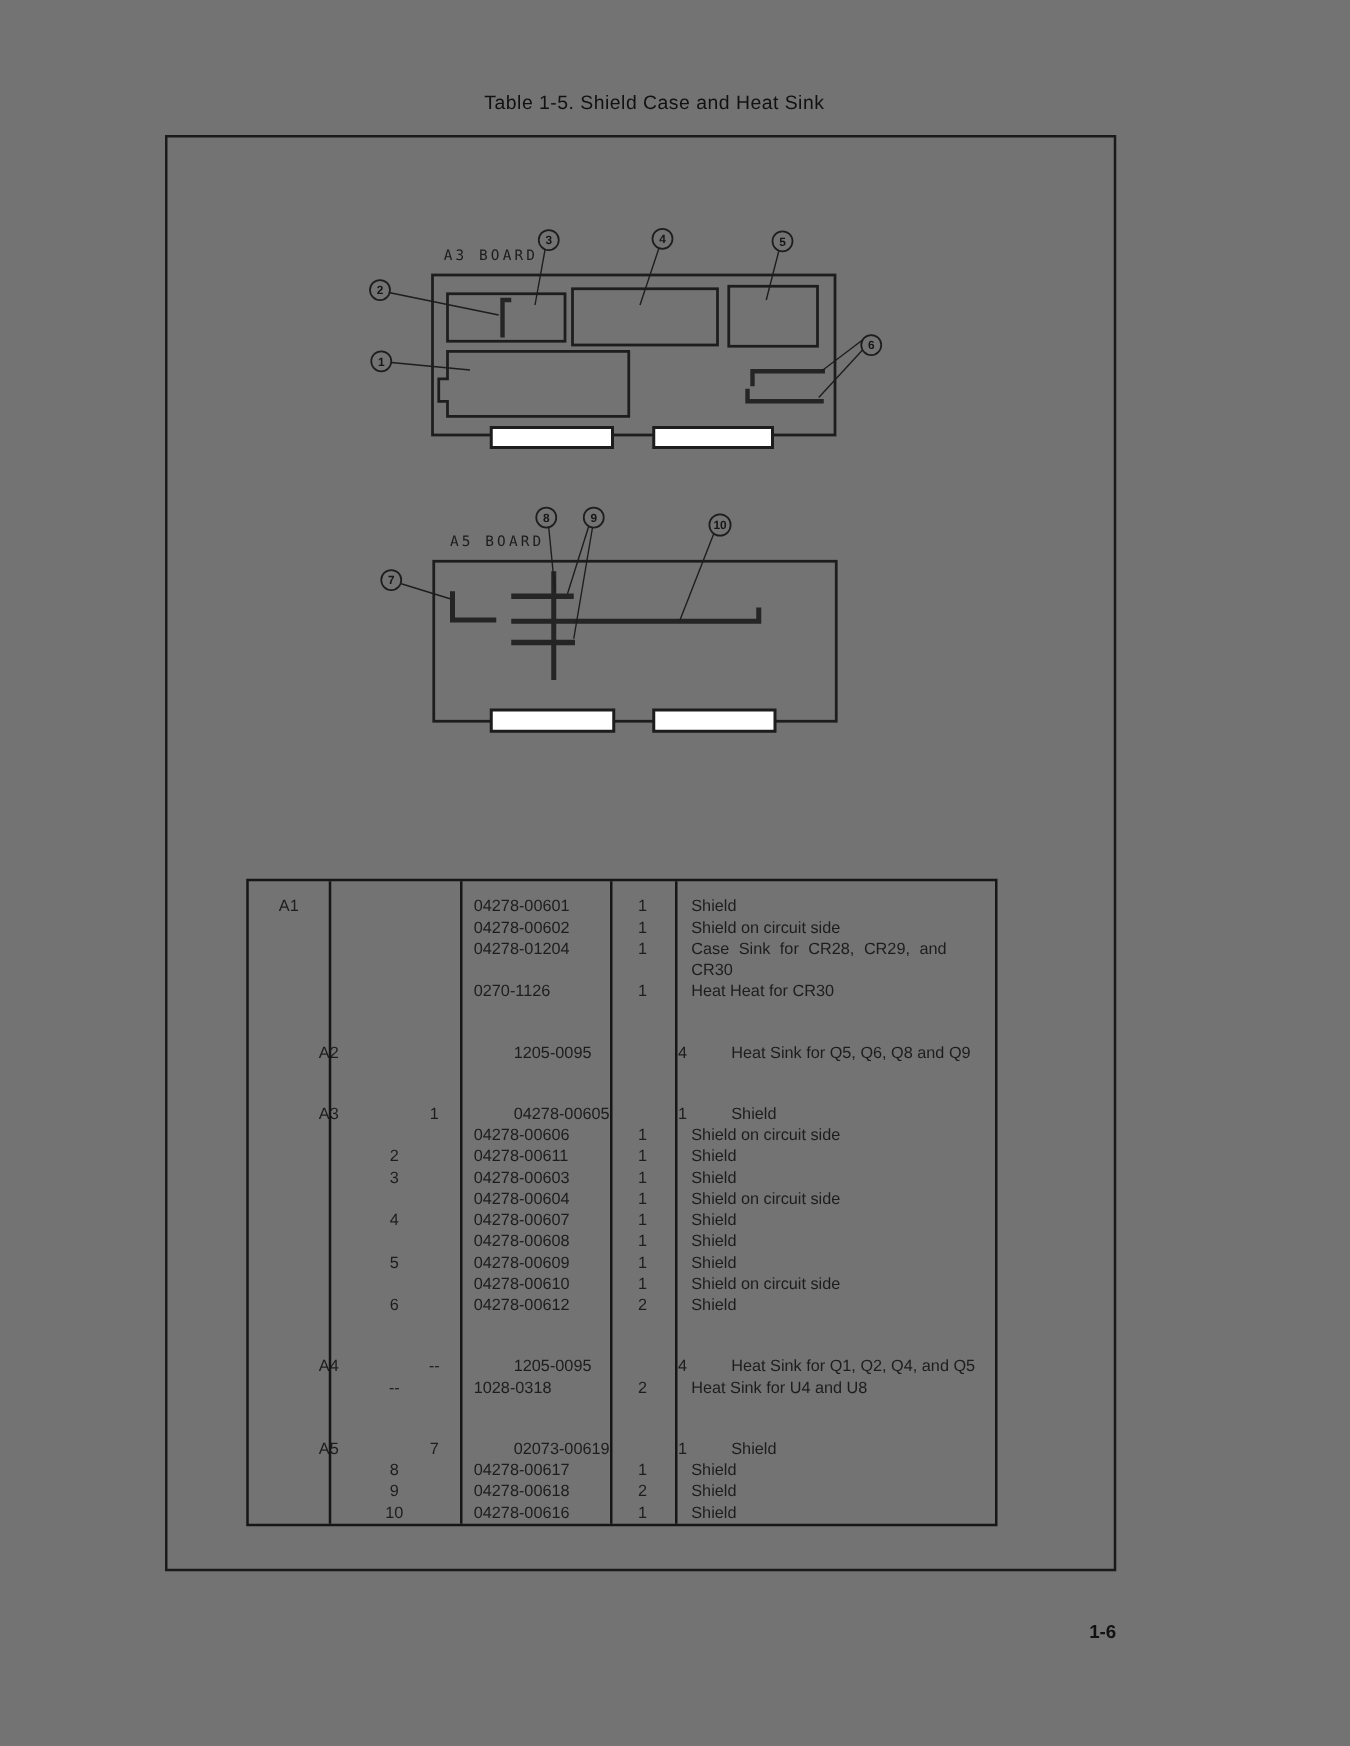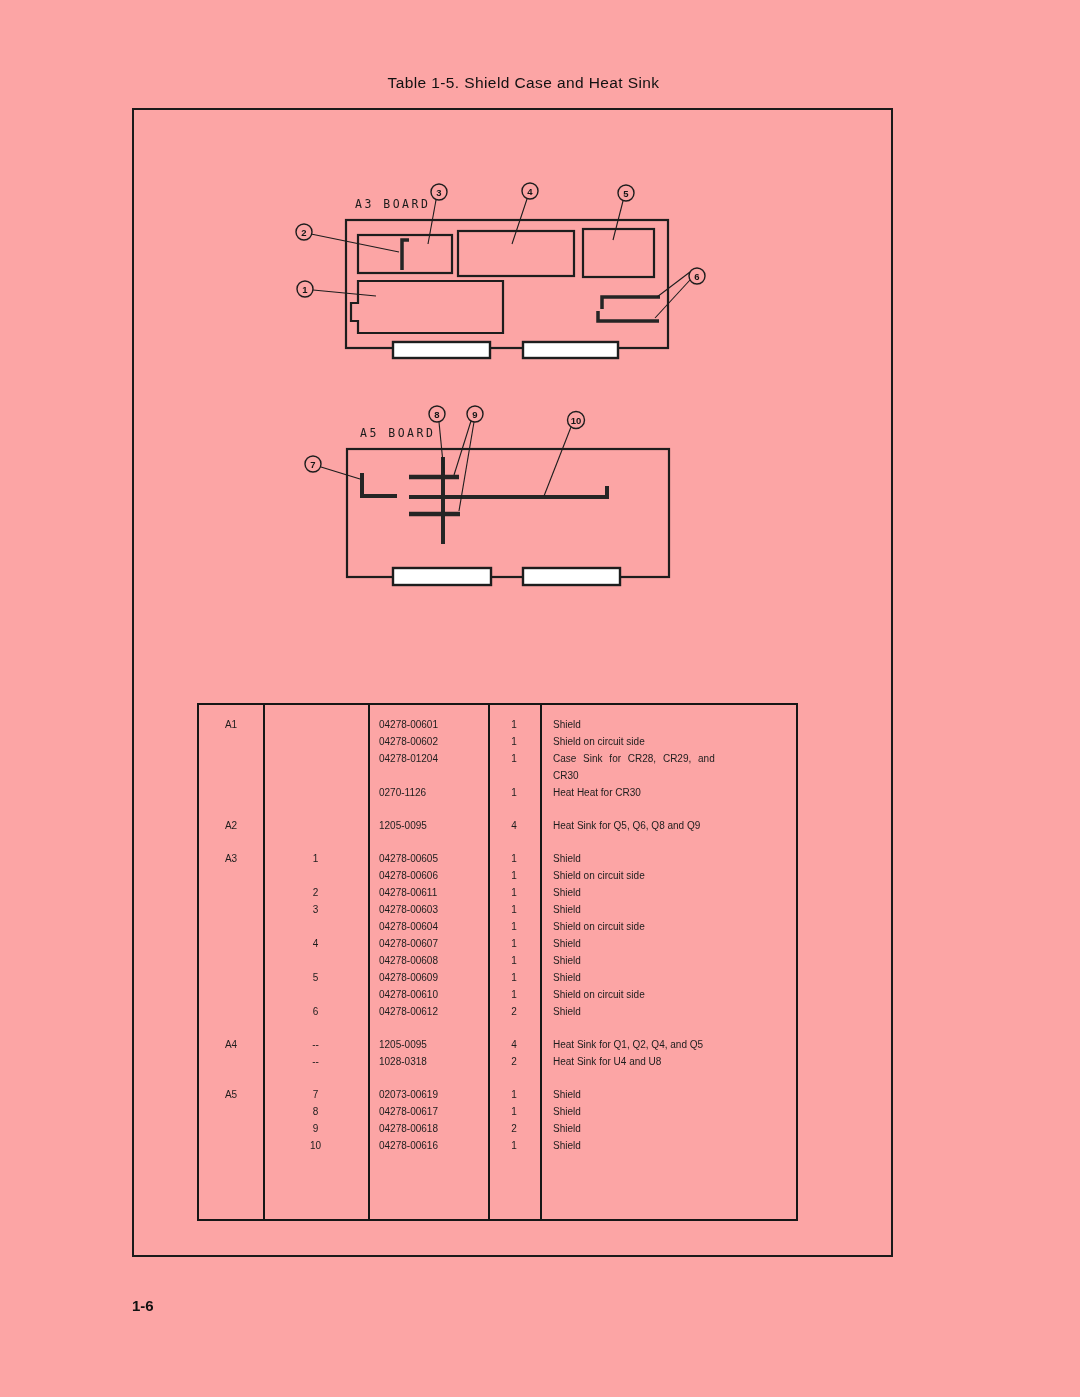--- a/index.html
+++ b/index.html
@@ -1,17 +1,17 @@
 <!DOCTYPE html>
 <html><head>
 <meta charset="utf-8">
 <style>
   html,body{margin:0;padding:0;background:#e8e8e8;}
   .canvas{
-    position:relative;width:1080px;height:1397px;background:#fca5a5;
+    position:relative;width:1080px;height:1397px;background:#737373;
     font-family:"Liberation Sans",sans-serif;color:#1f1f1f;overflow:hidden;
     margin:0 auto;
   }
   .title{
     position:absolute;left:132px;top:74px;width:761px;
     text-align:center;font-size:15.5px;letter-spacing:.4px;color:#111;
     padding-left:22px;box-sizing:border-box;
   }
   .frame{
     position:absolute;left:132px;top:108px;width:761px;height:1149px;
@@ -35,29 +35,29 @@
   .thead{
     display:grid;grid-template-columns:64px 105px 120px 52px 1fr;
     height:50px;border-bottom:2px solid #161616;box-sizing:border-box;
     align-items:center;font-size:13.5px;color:#161616;
   }
   .th{text-align:center;white-space:pre-line;line-height:1.25;}
   .th-desc{text-align:left;padding-left:38px;}
   .tbody{padding-top:11px;}
   .trow{
     display:grid;grid-template-columns:64px 105px 120px 52px 1fr;
-    line-height:17px;font-size:10px;color:#1d1d1d;
-  }
-  .trow.gap{margin-top:16px;}
+    line-height:17px;font-size:13px;color:#1d1d1d;
+  }
+  .trow.gap{margin-top:32px;padding-left:32px;}
   .c-board,.c-ref,.c-qty{text-align:center;}
   .c-part{padding-left:11px;}
   .c-desc{padding-left:13px;padding-right:6px;white-space:pre-line;}
   .c-desc.spread{word-spacing:4px;}
   .page-number{
-    position:absolute;left:132px;top:1297px;width:761px;text-align:left;
+    position:absolute;left:132px;top:1297px;width:761px;text-align:right;
     font-size:15px;font-weight:bold;color:#111;
   }
 </style>
 </head>
 <body>
 
 <div class="canvas">
 
   <div class="title">Table 1-5. Shield Case and Heat Sink</div>
 

